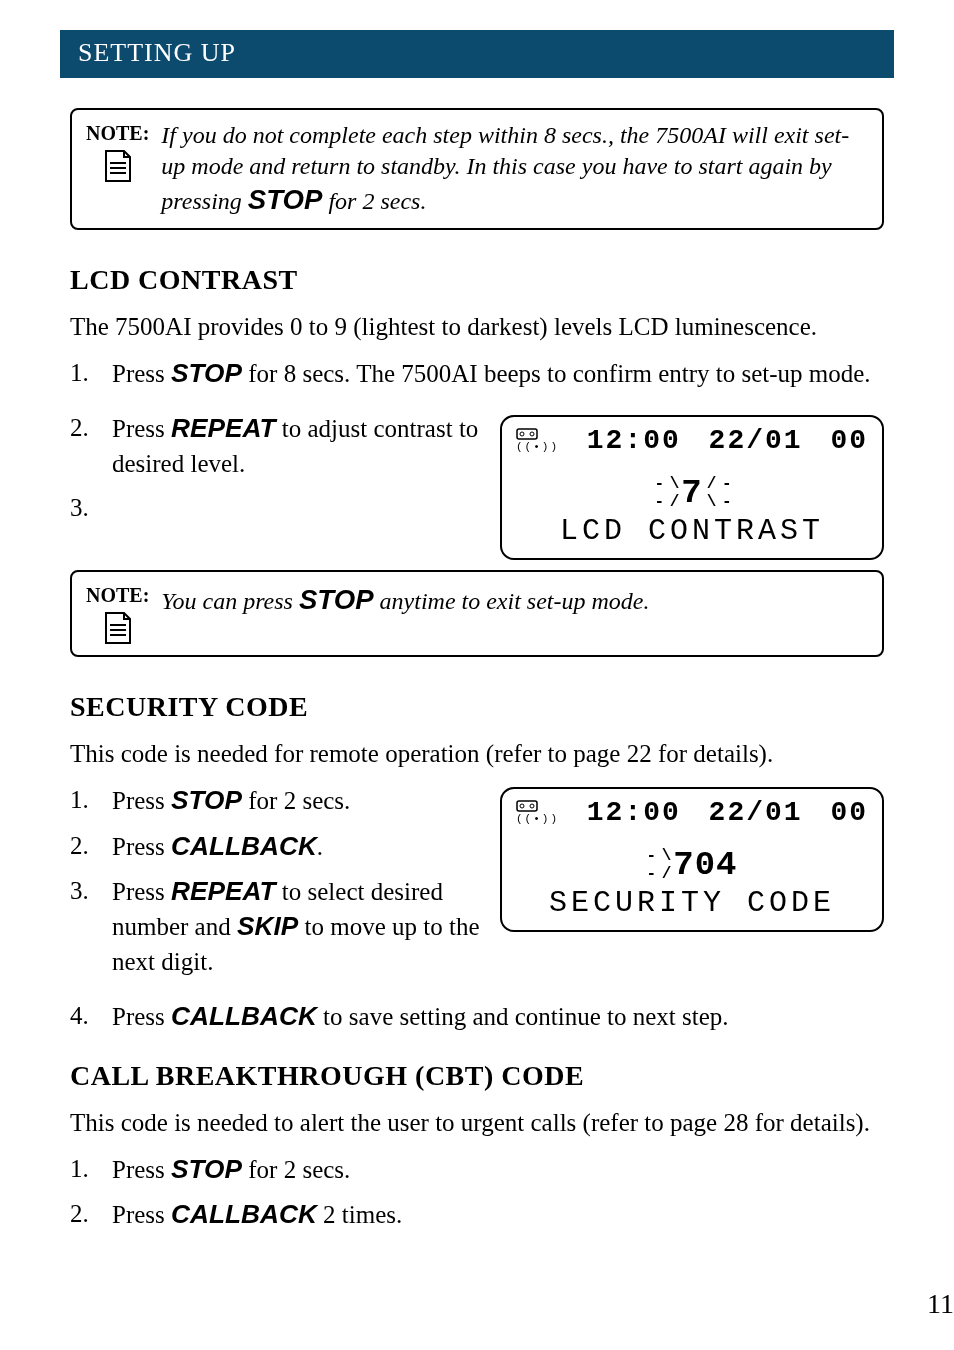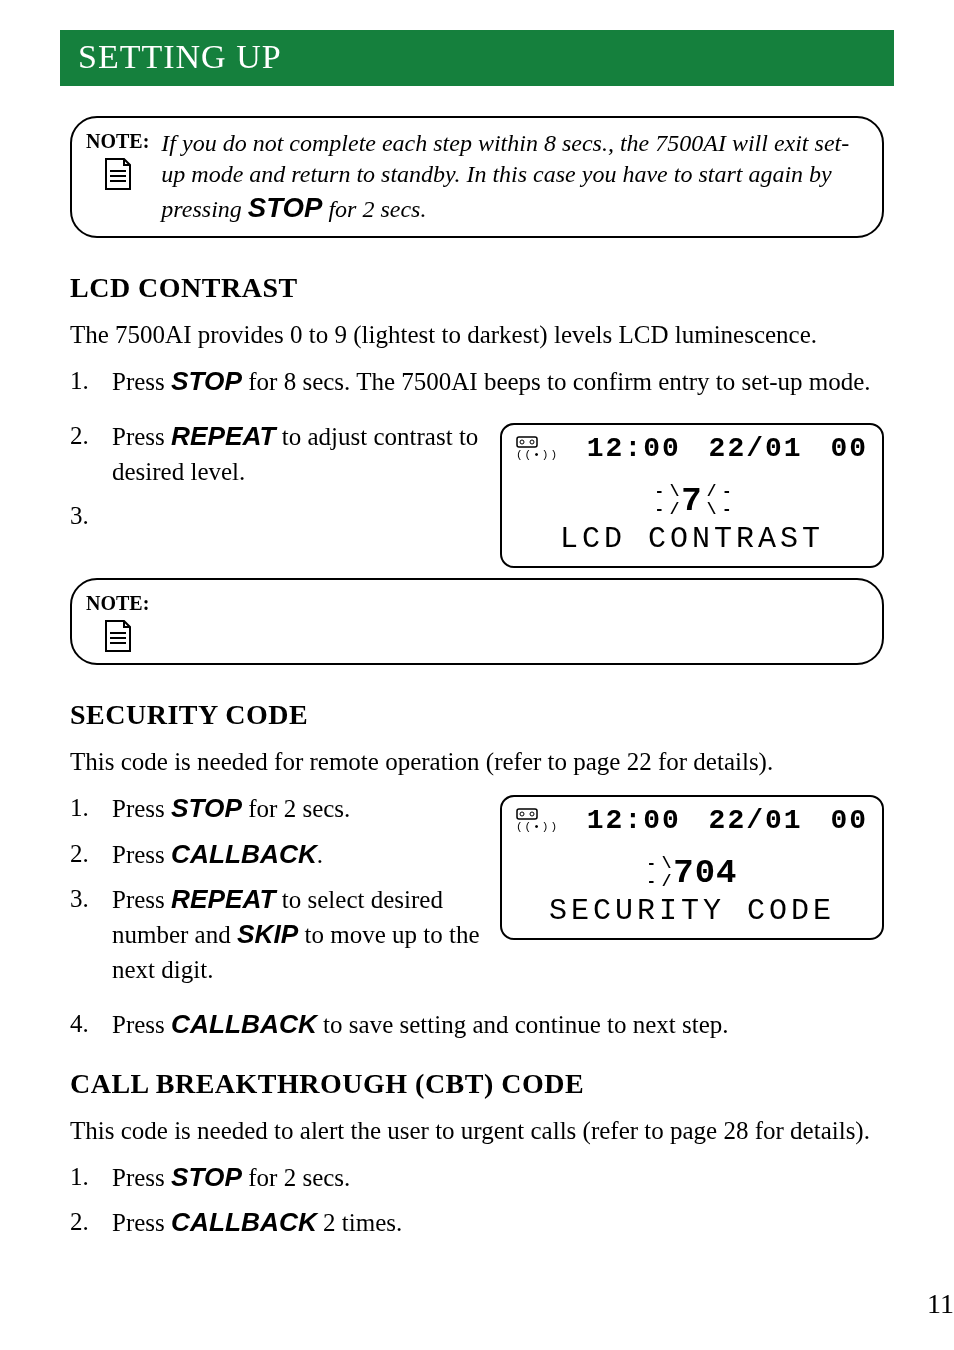--- a/index.html
+++ b/index.html
@@ -10,31 +10,31 @@
     width: 954px;
     height: 1350px;
     position: relative;
     background: #fff;
     color: #000;
   }
   .page {
     padding: 30px 70px 0 70px;
   }
   .header-bar {
-    background: #15803d;
+    background: #0c4a6e;
     color: #fff;
-    font-size: 34px;
+    font-size: 26px;
     padding: 8px 18px 10px 18px;
     margin: 0 -10px 30px -10px;
     font-weight: normal;
     letter-spacing: 1px;
   }
   .note-box {
     border: 2px solid #000;
-    border-radius: 27px;
+    border-radius: 8px;
     padding: 10px 20px 10px 14px;
     display: flex;
     align-items: flex-start;
     gap: 12px;
     margin-bottom: 34px;
   }
   .note-icon-col {
     display: flex;
     flex-direction: column;
     align-items: center;
@@ -216,20 +216,23 @@
       <span class="note-label">NOTE:</span>
       <span class="note-icon">
         <svg width="32" height="34" viewBox="0 0 32 34">
             <path d="M4 2 H22 L28 8 V32 H4 Z M22 2 V8 H28" fill="none" stroke="#000" stroke-width="2"></path>
             <line x1="8" y1="14" x2="24" y2="14" stroke="#000" stroke-width="2"></line>
             <line x1="8" y1="19" x2="24" y2="19" stroke="#000" stroke-width="2"></line>
             <line x1="8" y1="24" x2="24" y2="24" stroke="#000" stroke-width="2"></line>
           </svg>
       </span>
     </div>
+    <div class="note-text">
+      <span>You can press </span><span class="btn-word stop-big">STOP</span><span> anytime to exit set-up mode.</span>
+    </div>
   </div>
 
   <h2>SECURITY CODE</h2>
   <p class="body">This code is needed for remote operation (refer to page 22 for details).</p>
 
   <div class="row-with-lcd">
     <div class="col-text">
       <ol class="steps">
         <li>
           <span class="num">1.</span>

